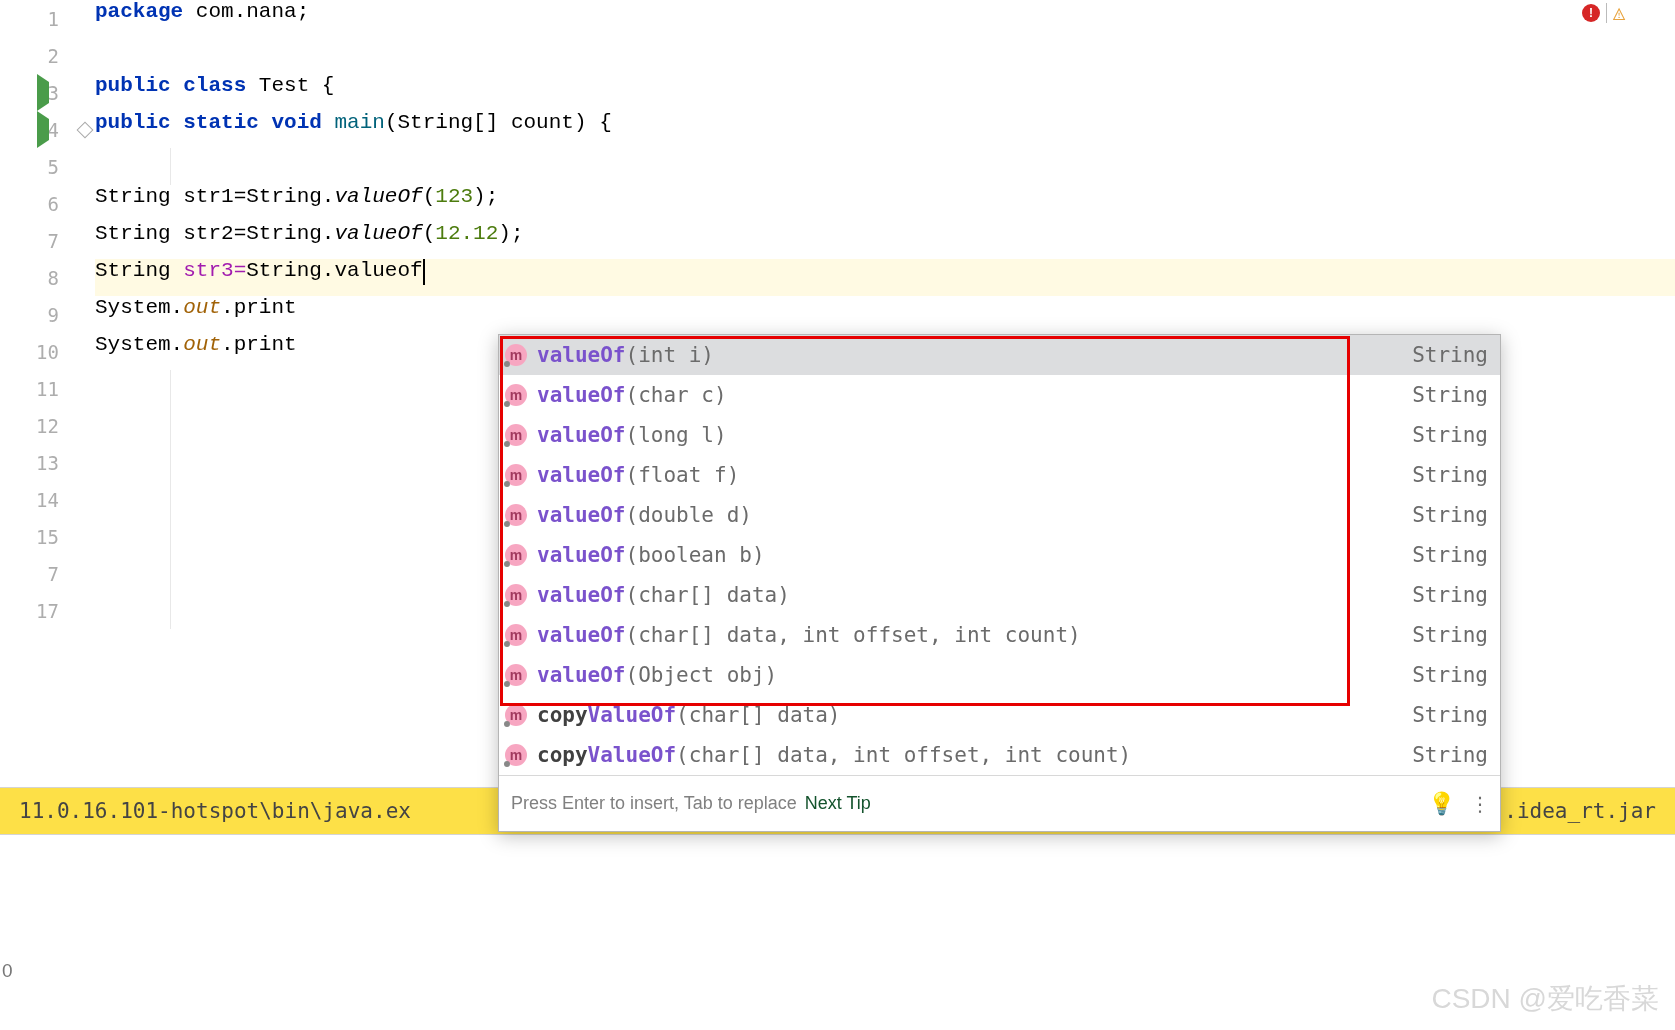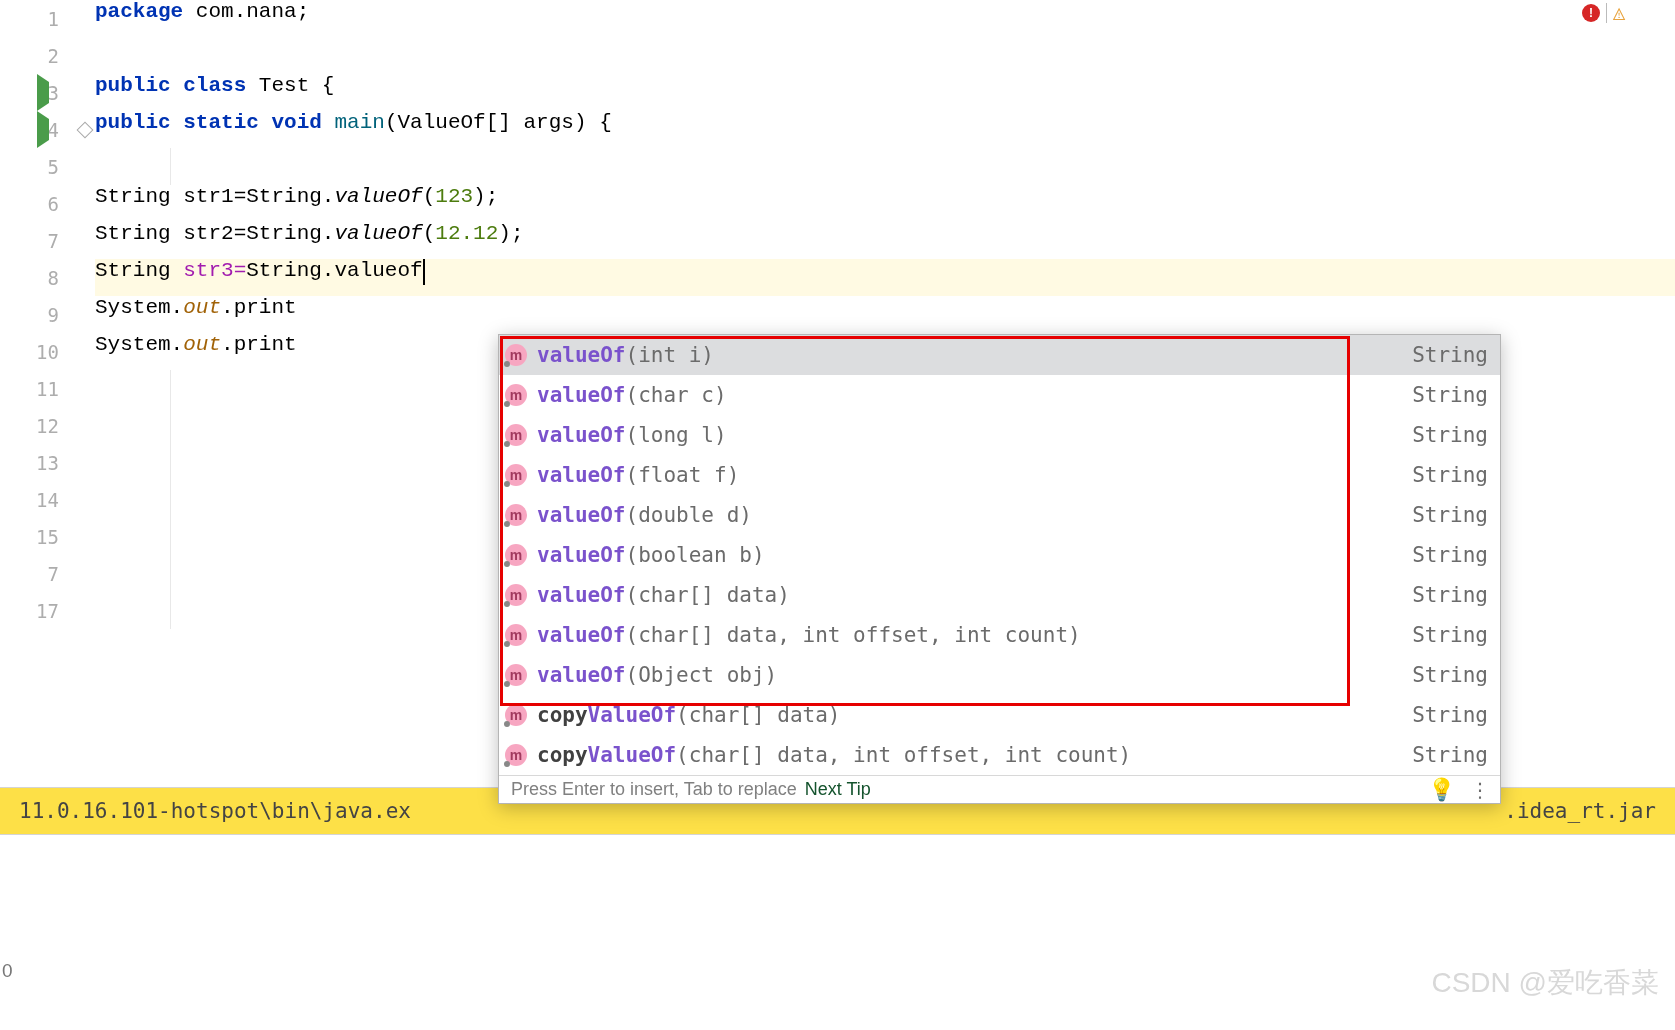--- a/index.html
+++ b/index.html
@@ -162,21 +162,21 @@
       font-weight: bold;
     }
     .popup-params {
       color: #6b6b6b;
     }
     .popup-return {
       margin-left: auto;
       color: #6b6b6b;
     }
     .popup-footer {
-      height: 28px;
+      height: 56px;
       border-top: 1px solid #d8d8d8;
       display: flex;
       align-items: center;
       padding: 0 12px;
       font-size: 18px;
       color: #808080;
       font-family: -apple-system, 'Segoe UI', sans-serif;
     }
     .popup-footer .tip-link {
       color: #14532d;
@@ -252,21 +252,21 @@
       background: #bbb;
     }
     .warn-triangle {
       color: #e8a33d;
       font-size: 20px;
     }
     
     .watermark {
       position: absolute;
       right: 16px;
-      bottom: 28px;
+      bottom: 12px;
       color: #d8d8d8;
       font-size: 28px;
       font-family: 'Microsoft YaHei', sans-serif;
       pointer-events: none;
     }
     
     .indent-guide {
       border-left: 1px solid #e8e8e8;
       display: inline-block;
       height: 37px;
@@ -332,21 +332,21 @@
       </div>
     <div class="gutter-line">
         <span class="line-number">17</span>
       </div>
   </div>
 
   <div class="code-area">
     <div class="code-line"><span class="kw">package</span><span> com.nana;</span></div>
     <div class="code-line"></div>
     <div class="code-line"><span class="kw">public </span><span class="kw">class </span><span>Test </span><span>{</span></div>
-    <div class="code-line">    <span class="kw">public </span><span class="kw">static </span><span class="kw">void </span><span class="method-name">main</span><span>(ValueOf[] args) </span><span>{</span></div>
+    <div class="code-line">    <span class="kw">public </span><span class="kw">static </span><span class="kw">void </span><span class="method-name">main</span><span>(String[] count) </span><span>{</span></div>
     <div class="code-line"><span class="indent-guide"></span></div>
     <div class="code-line">        <span>String </span><span>str1=</span><span>String.</span><span class="italic-method">valueOf</span><span>(</span><span class="number">123</span><span>);</span></div>
     <div class="code-line">        <span>String </span><span>str2=</span><span>String.</span><span class="italic-method">valueOf</span><span>(</span><span class="number">12.12</span><span>);</span></div>
     <div class="code-line highlighted">        <span>String </span><span style="color:#a21caf">str3=</span><span>String.</span><span>valueof</span><span class="caret"></span></div>
     <div class="code-line">        <span>System.</span><span class="field-ref">out</span><span>.print</span></div>
     <div class="code-line">        <span>System.</span><span class="field-ref">out</span><span>.print</span></div>
     <div class="code-line"><span class="indent-guide"></span></div>
     <div class="code-line"><span class="indent-guide"></span></div>
     <div class="code-line"><span class="indent-guide"></span></div>
     <div class="code-line"><span class="indent-guide"></span></div>

